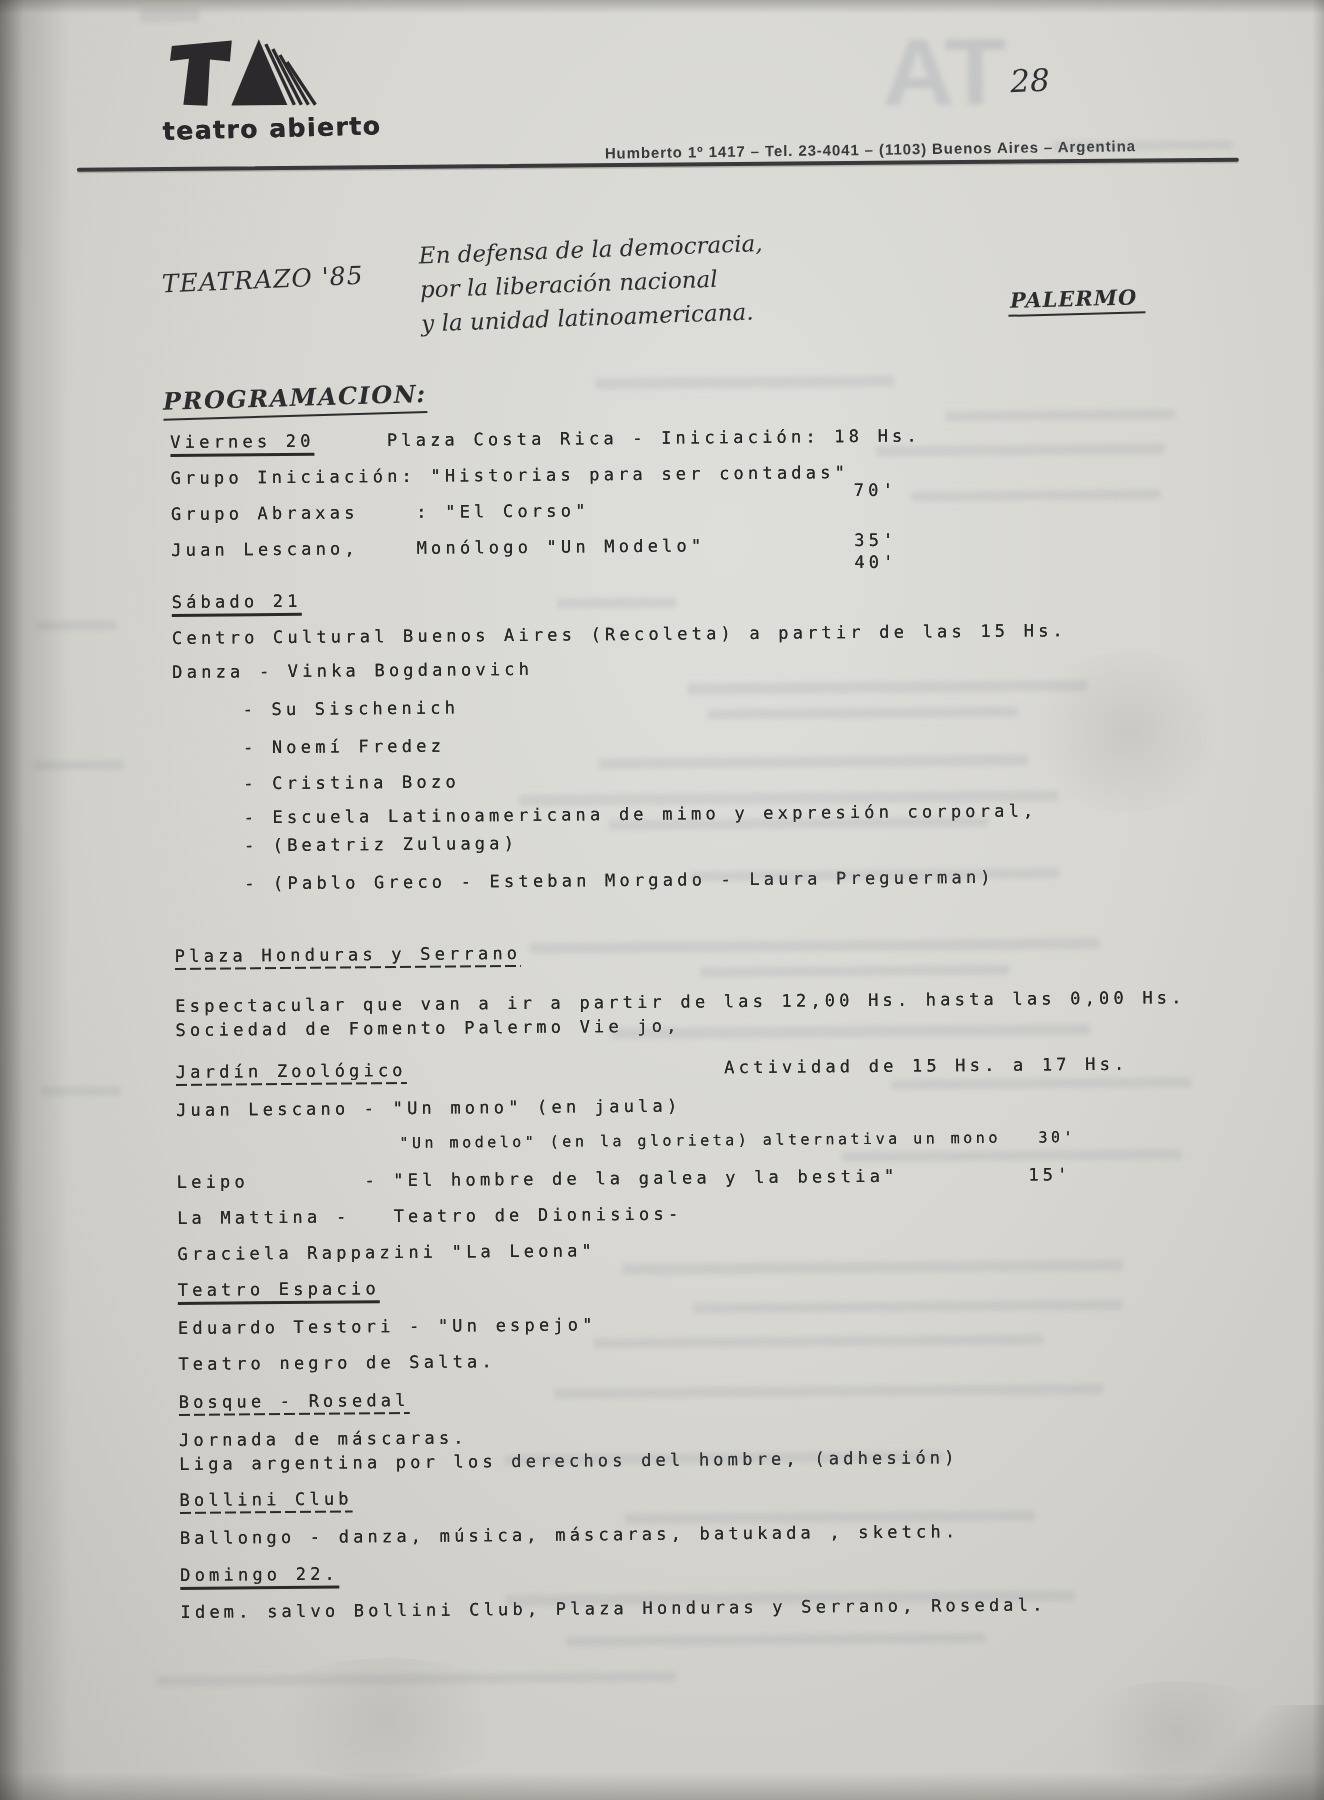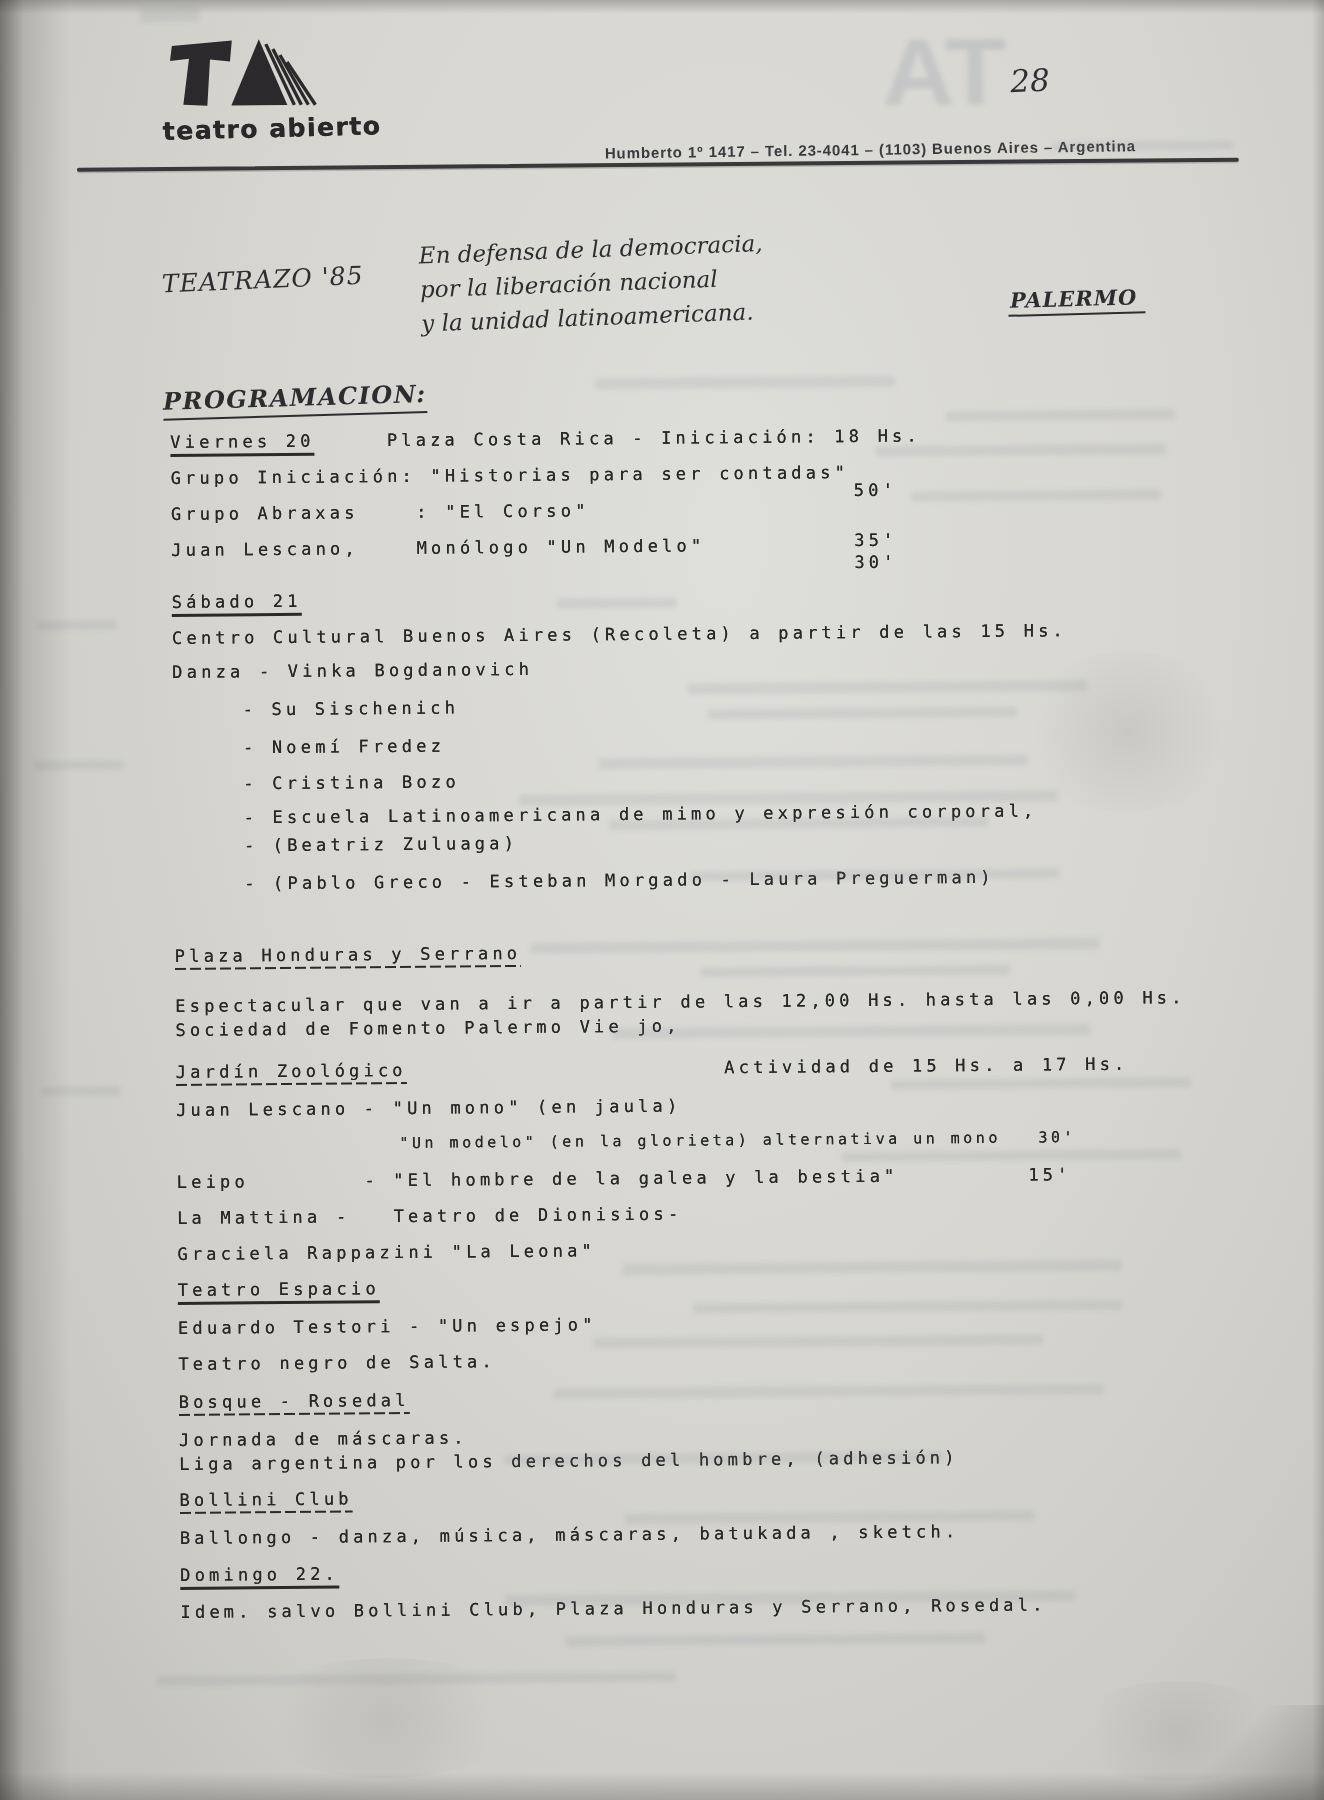--- a/index.html
+++ b/index.html
@@ -85,25 +85,25 @@
       <div>En defensa de la democracia,</div>
       <div>por la liberación nacional</div>
       <div>y la unidad latinoamericana.</div>
     </div>
     <div class="hw district">PALERMO</div>
     <div class="hw section">PROGRAMACION:</div>
 
     <div id="lines">
         <div class="tline" style="left: 175px; top: 432px;"><span class="u-solid">Viernes 20</span><span>     Plaza Costa Rica - Iniciación: 18 Hs.</span></div>
         <div class="tline" style="left: 175px; top: 468px;"><span>Grupo Iniciación: "Historias para ser contadas"</span></div>
-        <div class="tline" style="left: 858px; top: 486px;"><span>50'</span></div>
+        <div class="tline" style="left: 858px; top: 486px;"><span>70'</span></div>
         <div class="tline" style="left: 175px; top: 504px;"><span>Grupo Abraxas    : "El Corso"</span></div>
         <div class="tline" style="left: 858px; top: 536px;"><span>35'</span></div>
         <div class="tline" style="left: 175px; top: 540px;"><span>Juan Lescano,    Monólogo "Un Modelo"</span></div>
-        <div class="tline" style="left: 858px; top: 558px;"><span>30'</span></div>
+        <div class="tline" style="left: 858px; top: 558px;"><span>40'</span></div>
         <div class="tline" style="left: 175px; top: 592px;"><span class="u-solid">Sábado 21</span></div>
         <div class="tline" style="left: 175px; top: 628px;"><span>Centro Cultural Buenos Aires (Recoleta) a partir de las 15 Hs.</span></div>
         <div class="tline" style="left: 175px; top: 662px;"><span>Danza - Vinka Bogdanovich</span></div>
         <div class="tline" style="left: 245px; top: 700px;"><span>- Su Sischenich</span></div>
         <div class="tline" style="left: 245px; top: 738px;"><span>- Noemí Fredez</span></div>
         <div class="tline" style="left: 245px; top: 774px;"><span>- Cristina Bozo</span></div>
         <div class="tline" style="left: 245px; top: 808px;"><span>- Escuela Latinoamericana de mimo y expresión corporal,</span></div>
         <div class="tline" style="left: 245px; top: 836px;"><span>- (Beatriz Zuluaga)</span></div>
         <div class="tline" style="left: 245px; top: 874px;"><span>- (Pablo Greco - Esteban Morgado - Laura Preguerman)</span></div>
         <div class="tline" style="left: 175px; top: 946px;"><span class="u-dashed">Plaza Honduras y Serrano</span></div>

